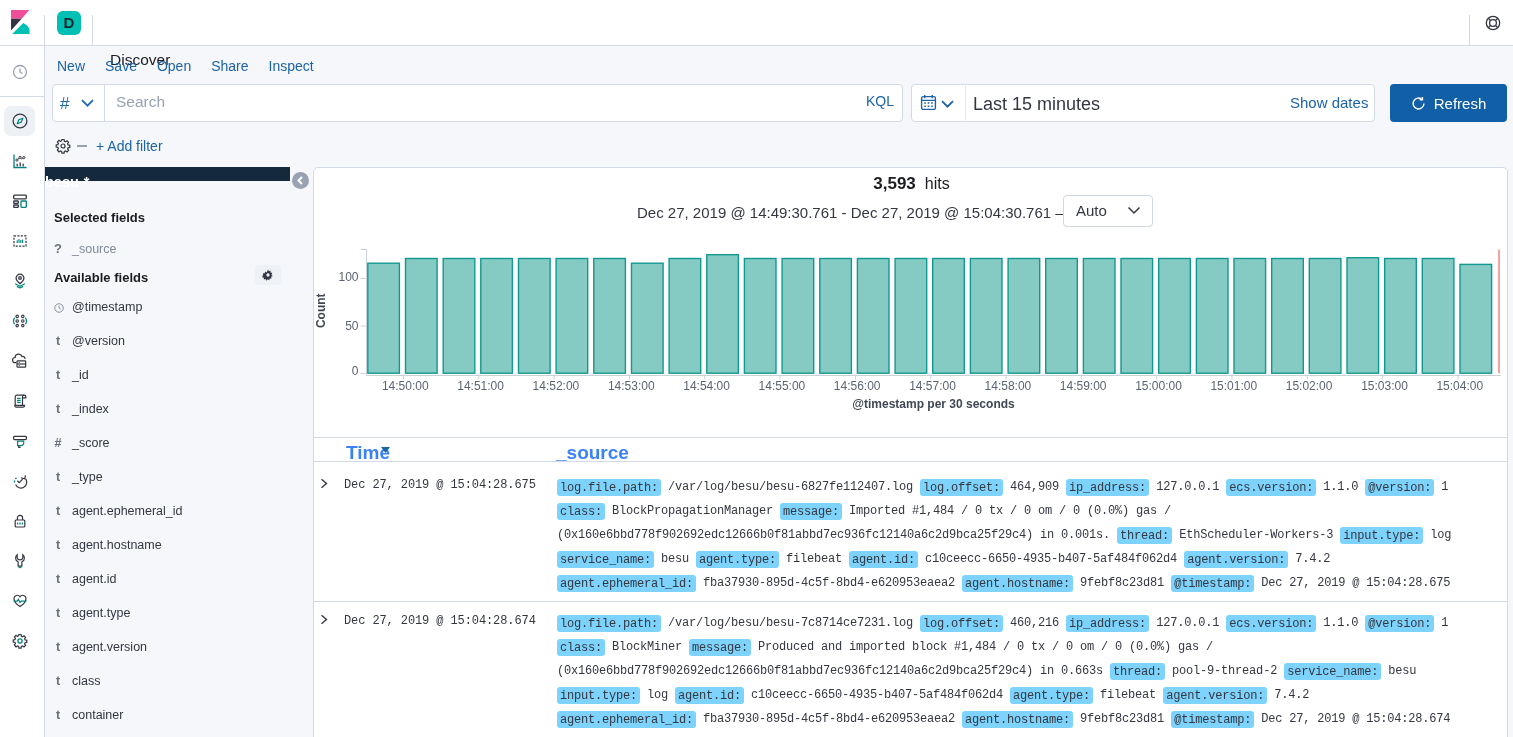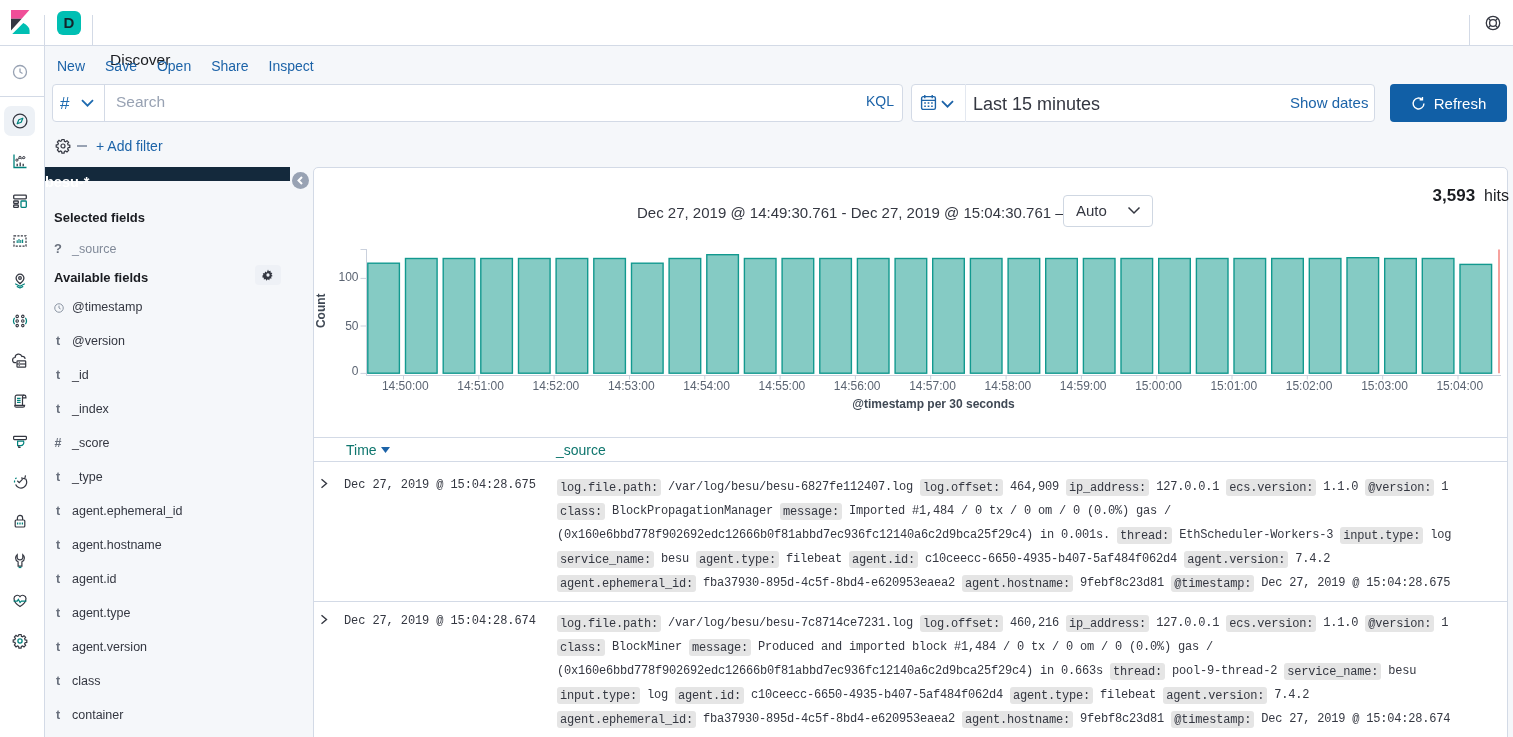--- a/index.html
+++ b/index.html
@@ -45,35 +45,35 @@
   #collapsebtn { left:292px; top:172px; width:17px; height:17px; border-radius:50%;
     background:#98a2b3; }
   .sbhead { font-size:13px; font-weight:700; color:#1a1c21; }
   .ficon { position:absolute; left:51px; width:14px; text-align:center; font-size:12.5px;
     font-weight:700; color:#69707d; }
   .fname { position:absolute; left:72px; font-size:12.5px; color:#343741; }
 
   
   #card { left:313px; top:167px; width:1195px; height:600px; background:#fff;
     border:1px solid #d3dae6; border-radius:5px; }
-  #hitsrow { left:314px; top:174px; width:1195px; text-align:right; font-size:16px;
-    color:#1a1c21;margin-top:12px; }
+  #hitsrow { left:314px; top:174px; width:1195px; text-align:center; font-size:16px;
+    color:#1a1c21; }
   #daterow { left:637px; top:204px; font-size:15px; color:#343741; }
   #autosel { left:1063px; top:195px; width:90px; height:32px; background:#fff;
     border:1px solid #cfd7e2; border-radius:4px; font-size:15px; color:#343741;
     line-height:30px; padding-left:12px; }
 
   
   .hline { position:absolute; background:#d3dae6; height:1px; }
-  .thead { position:absolute; font-size:14px; font-weight:400; color:#0f766e; }
+  .thead { position:absolute; font-size:19px; font-weight:700; color:#3b82f6; }
   .timecell { position:absolute; left:344px; font-size:12px; color:#343741;
     letter-spacing:-0.1px; white-space:nowrap; }
   .srcline { position:absolute; left:557px; font-size:12px; color:#343741;
     letter-spacing:-0.2px; white-space:nowrap; height:24px; line-height:24px; }
-  .p { background:#e5e5e5; border-radius:3px; padding:1.5px 3px; }
+  .p { background:#7dd3fc; border-radius:3px; padding:1.5px 3px; }
   .chev { position:absolute; left:319px; }
 </style>
 </head>
 <body>
 <div class="abs" id="mainbg"></div>
 <div class="abs" id="card"></div>
 
 <div class="abs" id="topbar"></div>
 <svg class="abs" style="left:11px;top:10px" width="18.6" height="24" viewBox="0 0 18 23.2">
 <path fill="#F04E98" d="M0 0h17.8L10.3 8.4H0z"></path>

